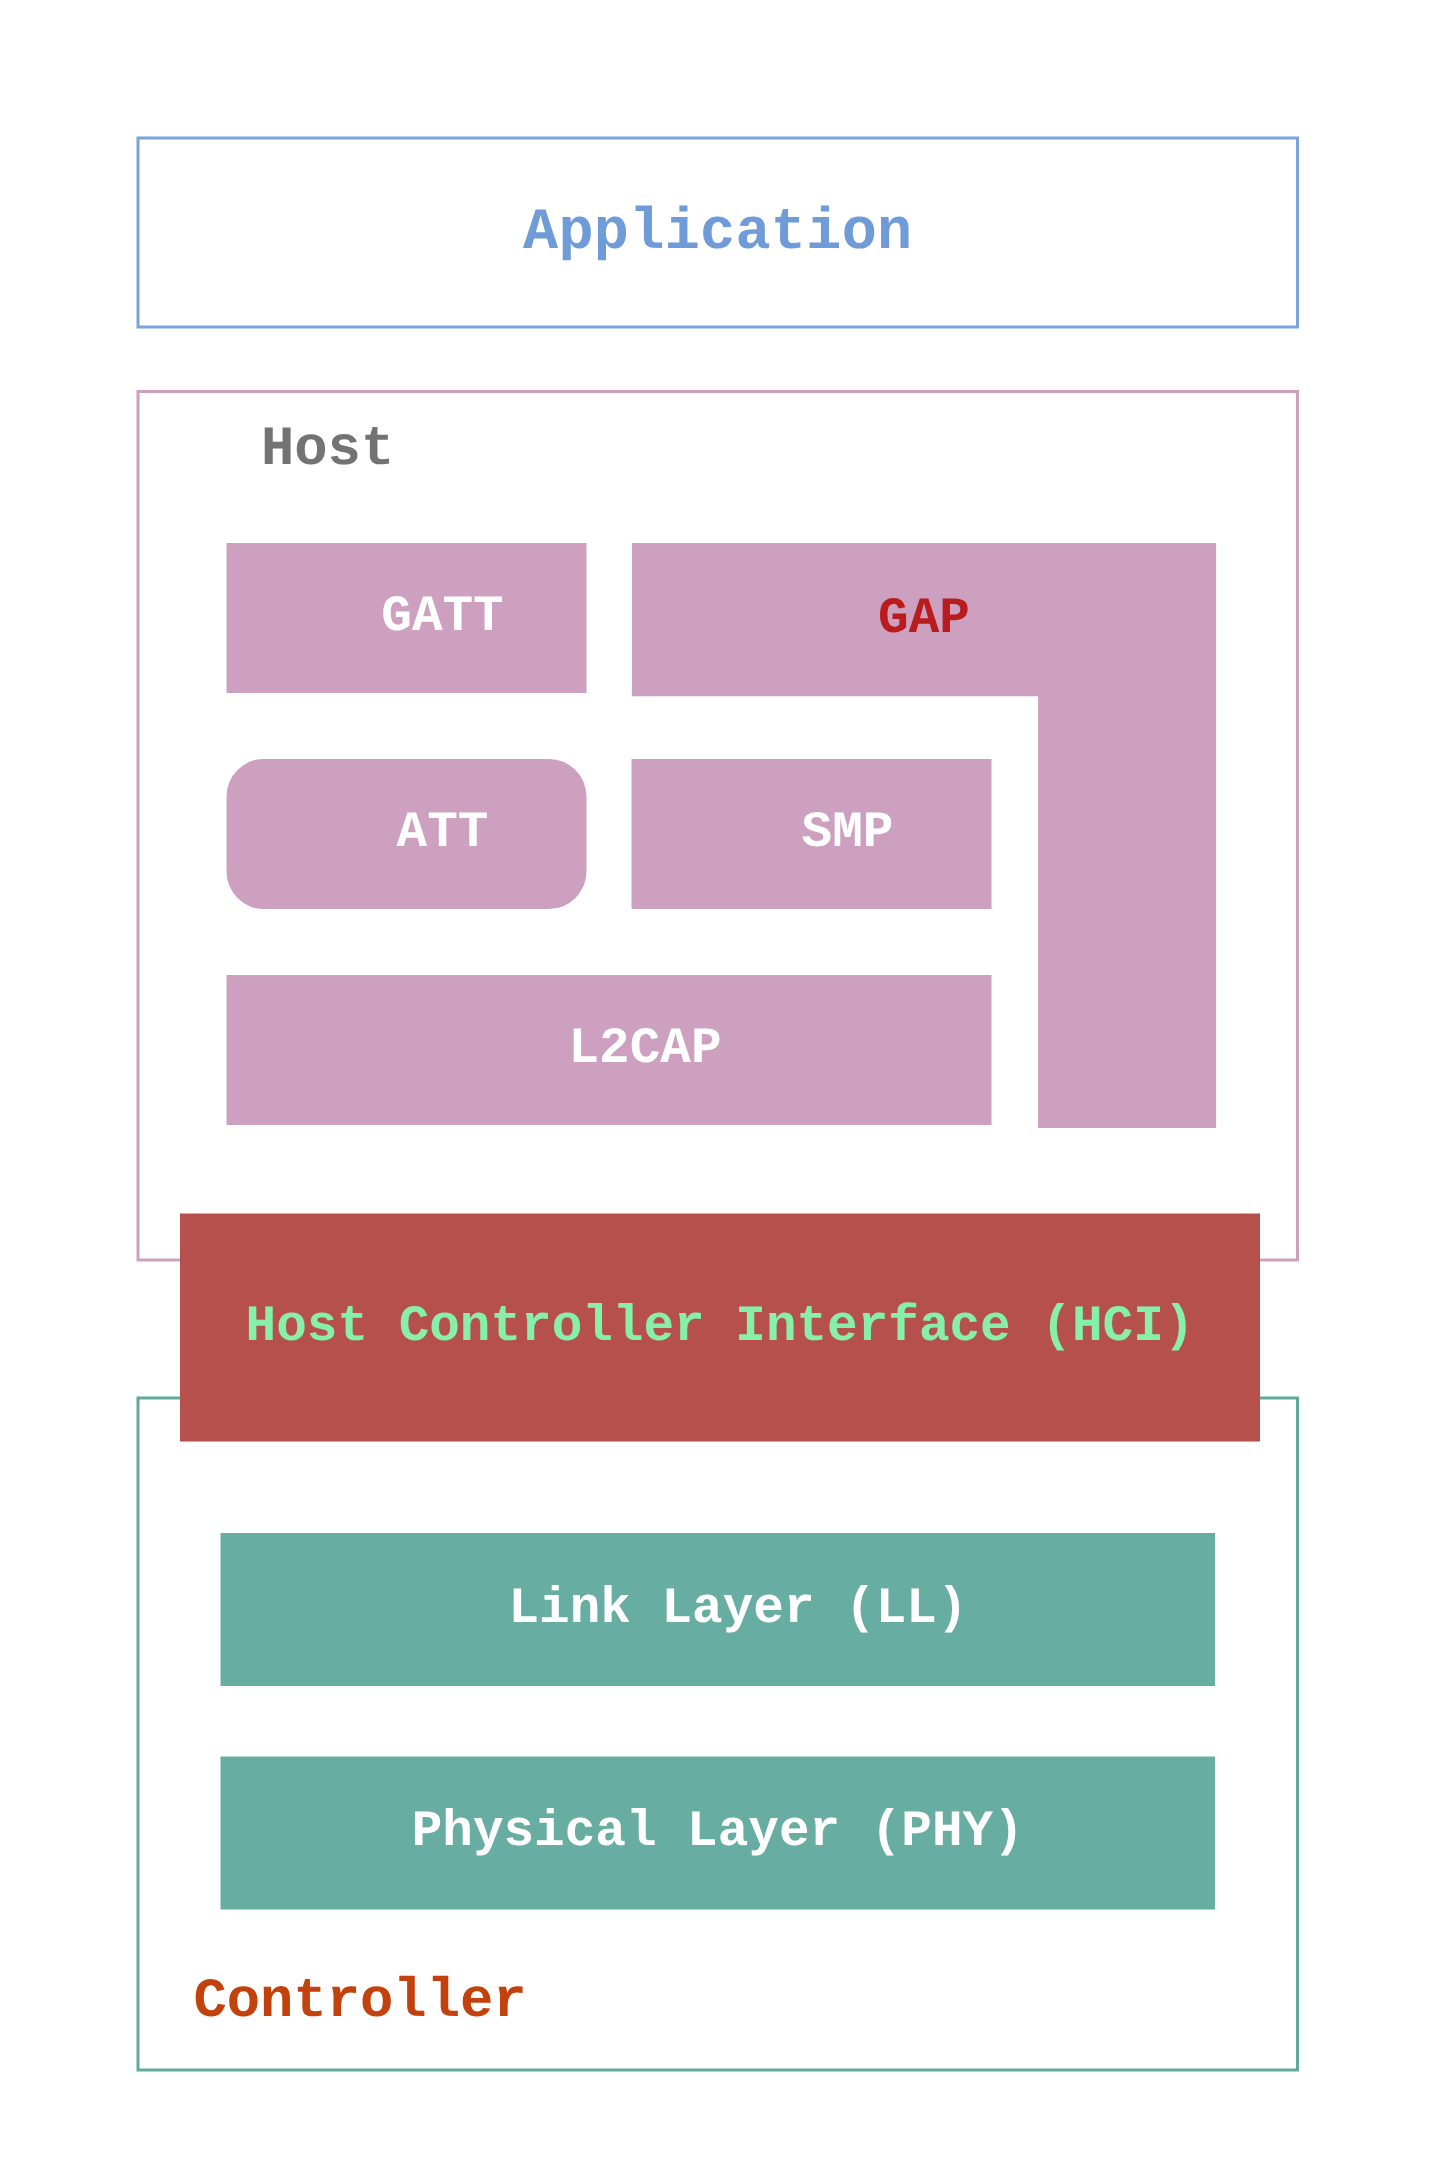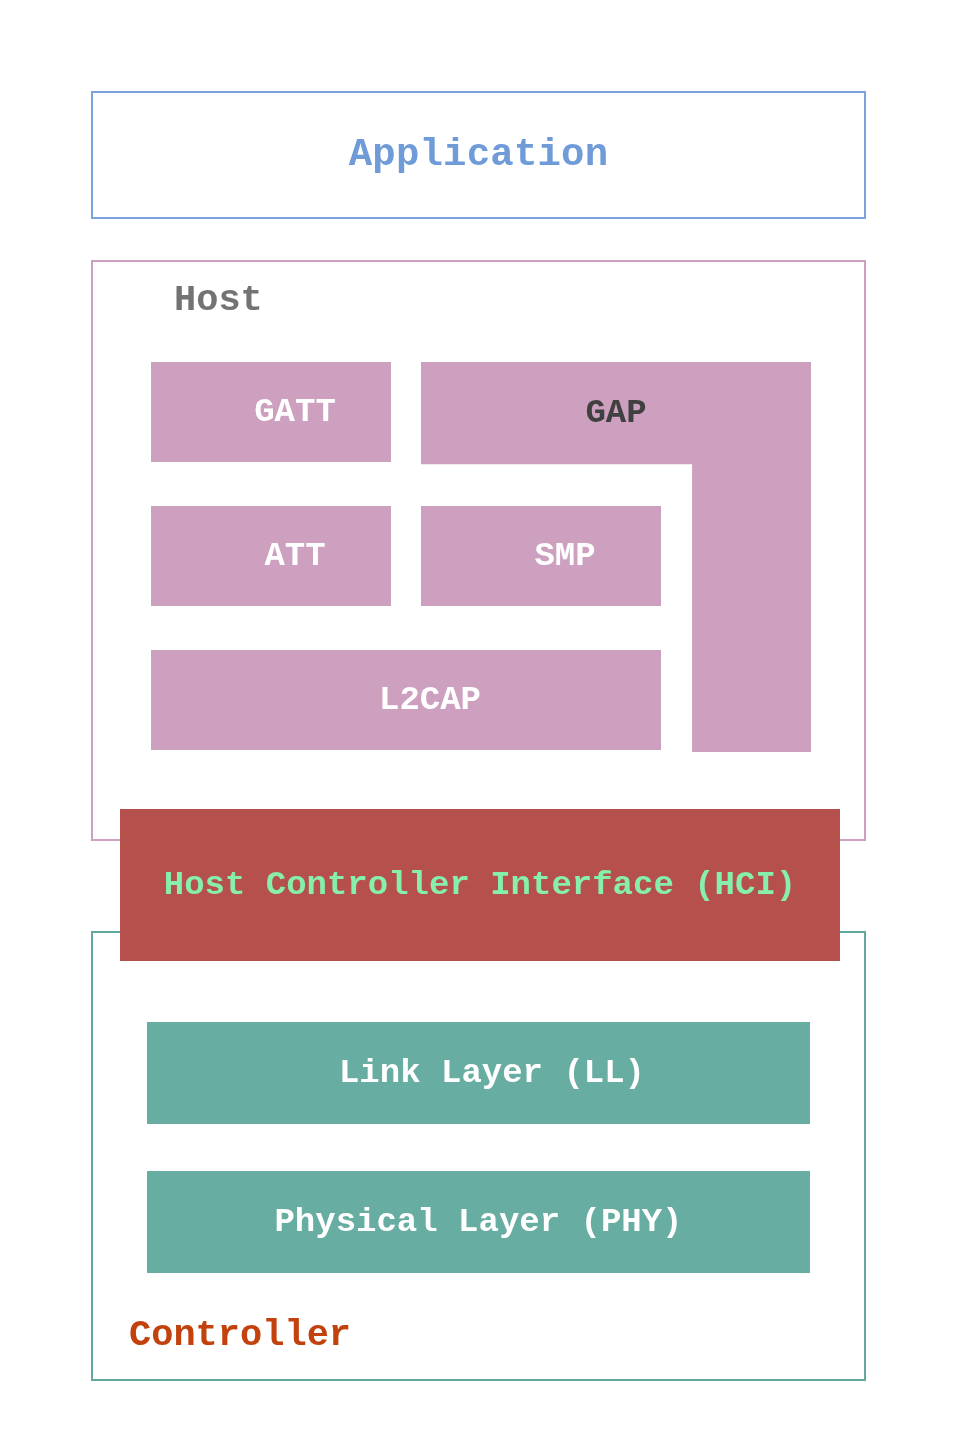--- a/index.html
+++ b/index.html
@@ -114,30 +114,31 @@
   }
   .gap-label {
     position: absolute;
     left: 421px;
     top: 362px;
     width: 390px;
     height: 102px;
     display: flex;
     align-items: center;
     justify-content: center;
-    color: #404040;
+    color: #b91c1c;
     font-size: 34px;
     font-weight: bold;
   }
 
   .block-att {
     left: 151px;
     top: 506px;
     width: 240px;
     height: 100px;
+    border-radius: 25px;
   }
   .block-smp {
     left: 421px;
     top: 506px;
     width: 240px;
     height: 100px;
   }
   .block-l2cap {
     left: 151px;
     top: 650px;

